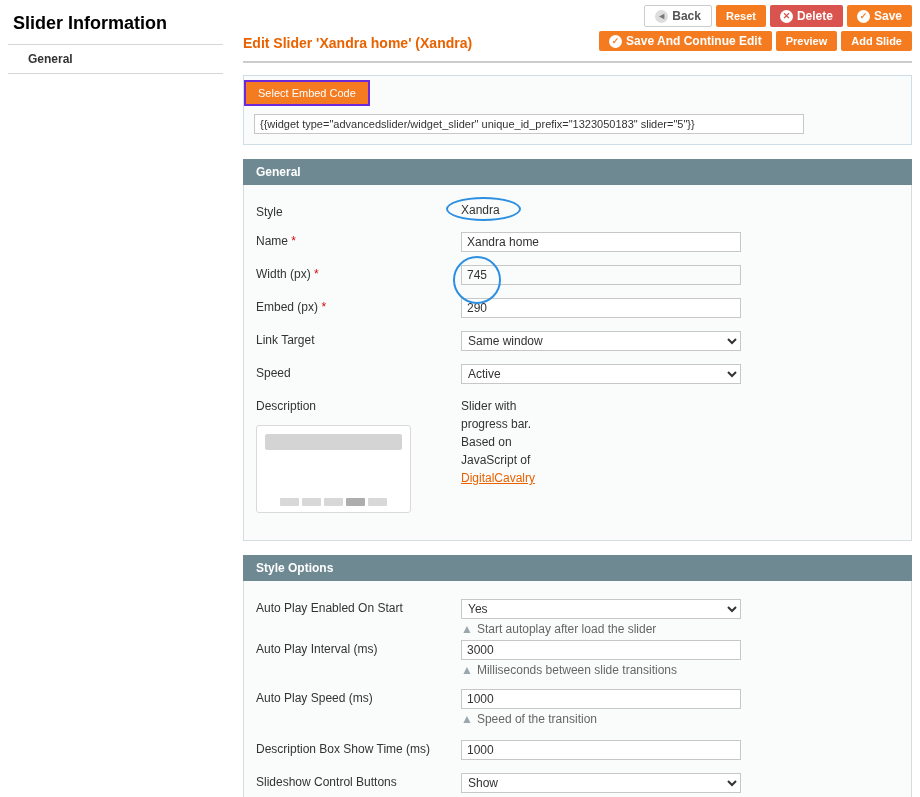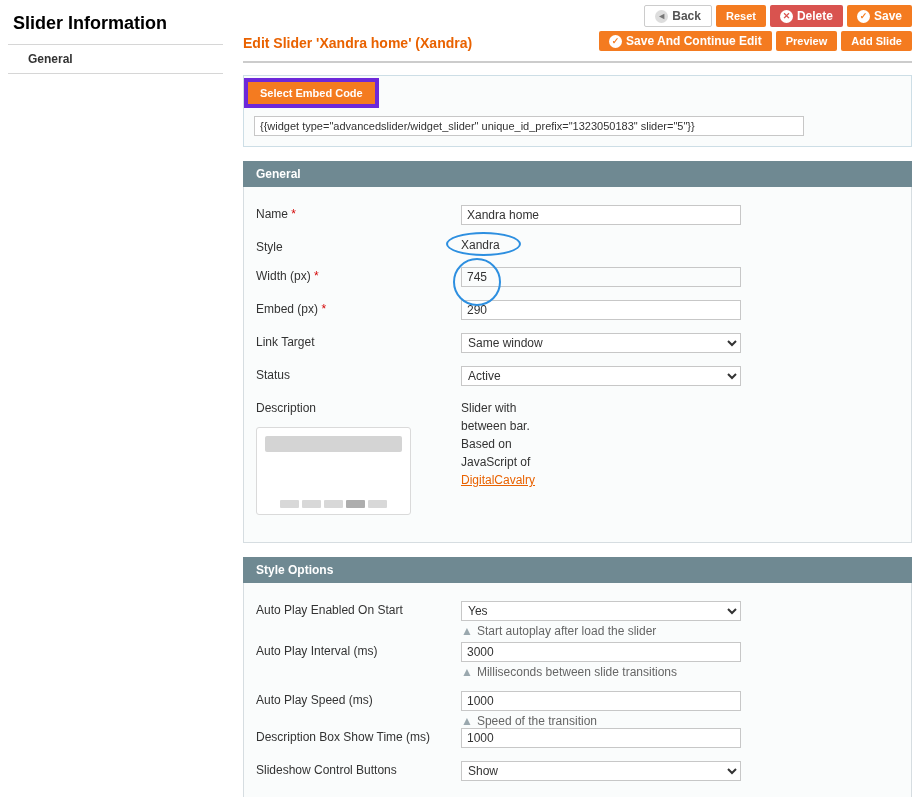--- a/index.html
+++ b/index.html
@@ -17,21 +17,21 @@
 .btn-row{display:flex;gap:4px;flex-wrap:wrap;justify-content:flex-end}
 .btn{display:inline-flex;align-items:center;gap:4px;padding:3px 10px;border-radius:2px;color:#fff;font-weight:bold;cursor:pointer;border:none;font-size:11px}
 .btn-back{background:#fff;color:#555;border:1px solid #ccc}
 .btn-back .circle{display:inline-flex;width:13px;height:13px;border-radius:50%;background:#ddd;align-items:center;justify-content:center;color:#777;font-size:9px}
 .btn-orange{background:#f47b20}
 .btn-red{background:#d9534f}
 .btn-red .circle,.btn-orange .circle{display:inline-flex;width:13px;height:13px;border-radius:50%;background:#fff;align-items:center;justify-content:center;font-size:9px}
 .btn-red .circle{color:#d9534f}
 .btn-orange .circle{color:#f47b20}
 .panel{border:1px solid #cddee6;background:#fafcfc;padding:10px;margin-bottom:14px}
-.panel-tab{display:inline-block;background:#f47b20;color:#fff;font-weight:bold;padding:5px 12px;margin:-10px 0 8px -10px;border:4px solid #6d28d9;font-size:11px}
+.panel-tab{display:inline-block;background:#f47b20;color:#fff;font-weight:normal;padding:5px 12px;margin:-10px 0 8px -10px;border:2px solid #6d28d9;font-size:11px}
 .embed-input{width:550px;padding:3px 5px;border:1px solid #c7c7c7;color:#333;font-size:11px}
 .section-head{background:#6f8992;color:#fff;font-weight:bold;padding:5px 12px;border:1px solid #6f8992}
 .section-body{border:1px solid #d6dde1;border-top:none;background:#fafcfc;padding:18px 12px 14px;margin-bottom:14px}
 .form-row{display:flex;margin-bottom:13px}
 .form-label{width:205px;color:#333;padding-top:2px}
 .required{color:#d40707}
 .form-field{width:280px}
 .txt{width:100%;padding:2px 5px;border:1px solid #c7c7c7;background:#fff;color:#333}
 .sel{width:100%;padding:1px 2px;border:1px solid #c7c7c7;background:#fff;color:#333}
 .static-val{color:#333}
@@ -84,67 +84,67 @@
       </div>
     </div>
 
     <div class="panel">
       <div class="panel-tab">Select Embed Code</div>
       <div><input class="embed-input" value="{{widget type=&quot;advancedslider/widget_slider&quot; unique_id_prefix=&quot;1323050183&quot; slider=&quot;5&quot;}}" style=""></div>
     </div>
 
     <div class="section-head">General</div>
     <div class="section-body">
-      <div class="form-row">
-        <div class="form-label"><span>Name</span> <span class="required">*</span></div>
-        <div class="form-field"><input class="txt" value="Xandra home" style=""></div>
-      </div>
       <div class="form-row rel">
         <div class="form-label">Style</div>
         <div class="form-field rel">
           <span class="static-val">Xandra</span>
           <span class="circle-mark" style="left:-15px;top:-6px;width:75px;height:24px"></span>
         </div>
+      </div>
+      <div class="form-row">
+        <div class="form-label"><span>Name</span> <span class="required">*</span></div>
+        <div class="form-field"><input class="txt" value="Xandra home" style=""></div>
       </div>
       <div class="form-row">
         <div class="form-label"><span>Width (px)</span> <span class="required">*</span></div>
         <div class="form-field rel">
           <input class="txt" style="position: relative; z-index: 1; background: transparent;" value="745">
           <span class="circle-mark" style="left:-8px;top:-9px;width:48px;height:48px;z-index:2"></span>
         </div>
       </div>
       <div class="form-row">
         <div class="form-label"><span>Embed (px)</span> <span class="required">*</span></div>
         <div class="form-field"><input class="txt" value="290" style=""></div>
       </div>
       <div class="form-row">
         <div class="form-label">Link Target</div>
         <div class="form-field"><select class="sel"><option>Same window</option></select></div>
       </div>
       <div class="form-row">
-        <div class="form-label">Status</div>
+        <div class="form-label">Speed</div>
         <div class="form-field"><select class="sel"><option>Active</option></select></div>
       </div>
       <div class="form-row" style="align-items:flex-start">
         <div class="form-label">
           <div>Description</div>
           <div class="preview-box">
             <div class="preview-bar"></div>
             <div class="preview-dots">
               <span class="preview-dot"></span>
               <span class="preview-dot"></span>
               <span class="preview-dot"></span>
               <span class="preview-dot active"></span>
               <span class="preview-dot"></span>
             </div>
           </div>
         </div>
         <div class="desc-text">
           <div>Slider with</div>
-          <div>between bar.</div>
+          <div>progress bar.</div>
           <div>Based on</div>
           <div>JavaScript of</div>
           <a class="link">DigitalCavalry</a>
         </div>
       </div>
     </div>
 
     <div class="section-head">Style Options</div>
     <div class="section-body">
       <div class="form-row" style="margin-bottom:4px">
@@ -160,21 +160,21 @@
       <div class="form-row" style="margin-bottom:4px">
         <div class="form-label">Auto Play Interval (ms)</div>
         <div class="form-field">
           <input class="txt" value="3000" style="">
           <div class="hint">
               <span class="hint-arrow">▲</span>
               <span>Milliseconds between slide transitions</span>
             </div>
         </div>
       </div>
-      <div class="form-row" style="margin-top:12px;margin-bottom:0">
+      <div class="form-row" style="margin-top:12px;margin-bottom:14px">
         <div class="form-label">Auto Play Speed (ms)</div>
         <div class="form-field">
           <input class="txt" value="1000" style="">
           <div class="hint">
               <span class="hint-arrow">▲</span>
               <span>Speed of the transition</span>
             </div>
         </div>
       </div>
       <div class="form-row" style="margin-top:0">

